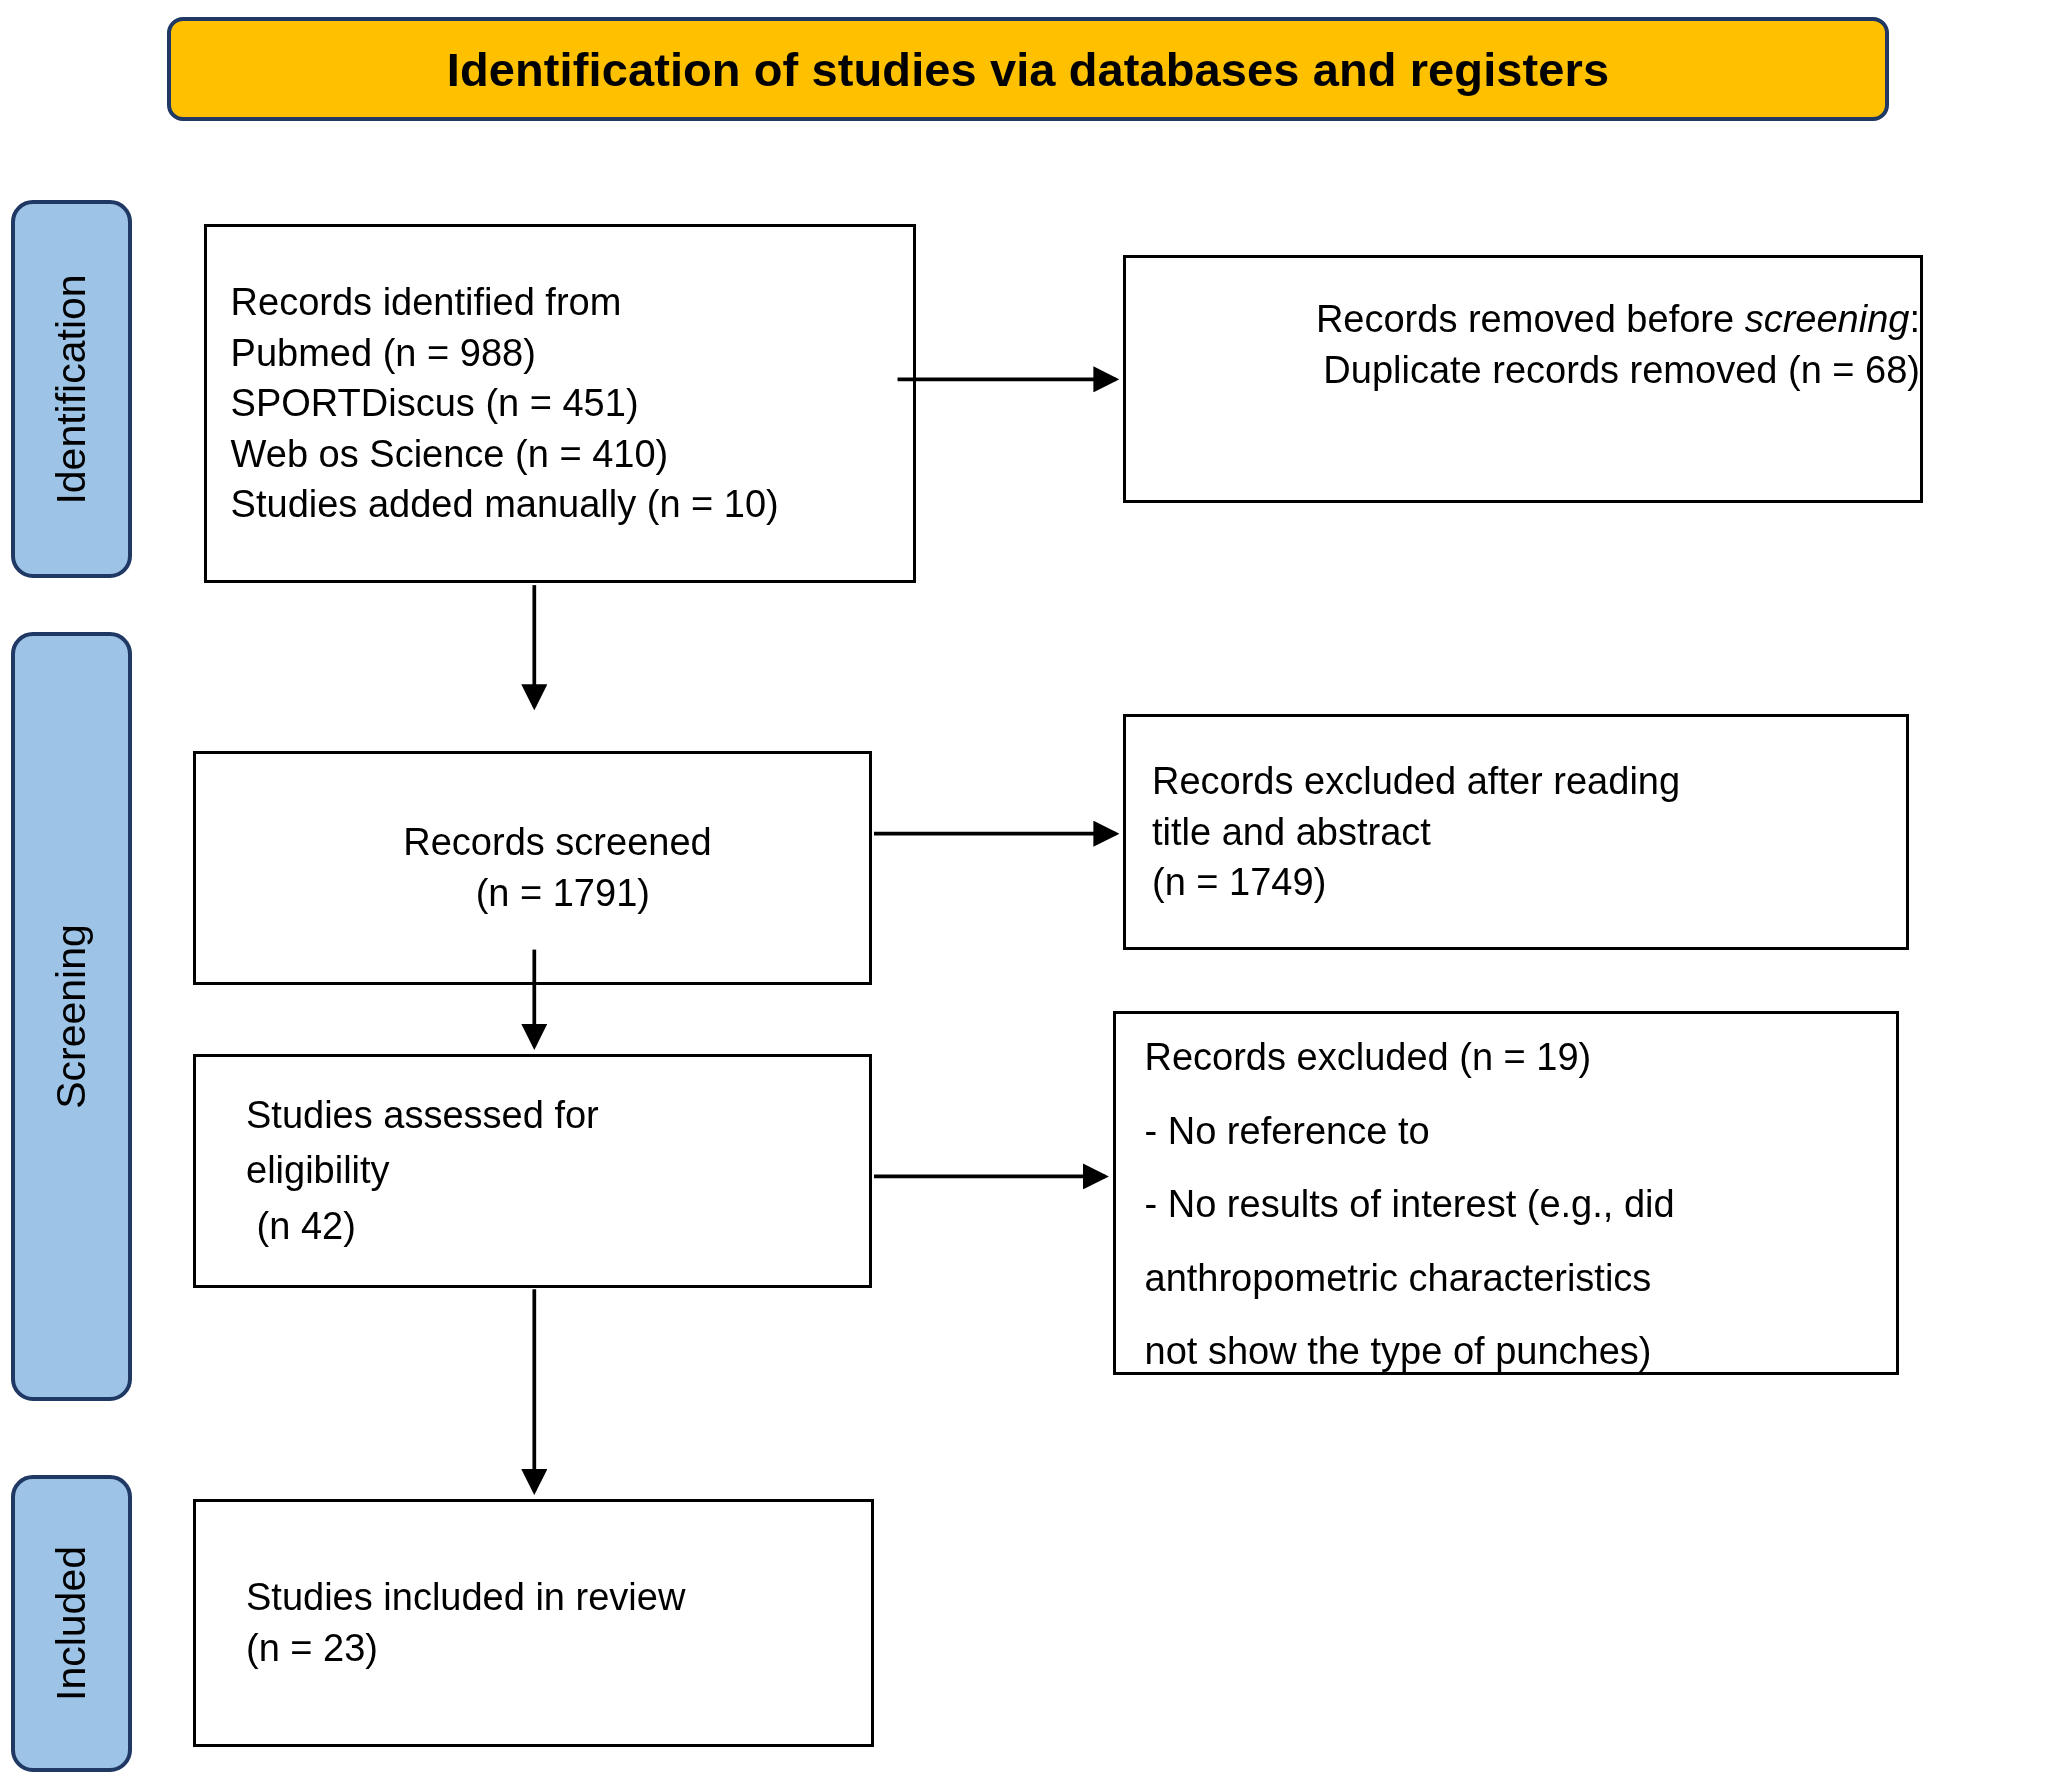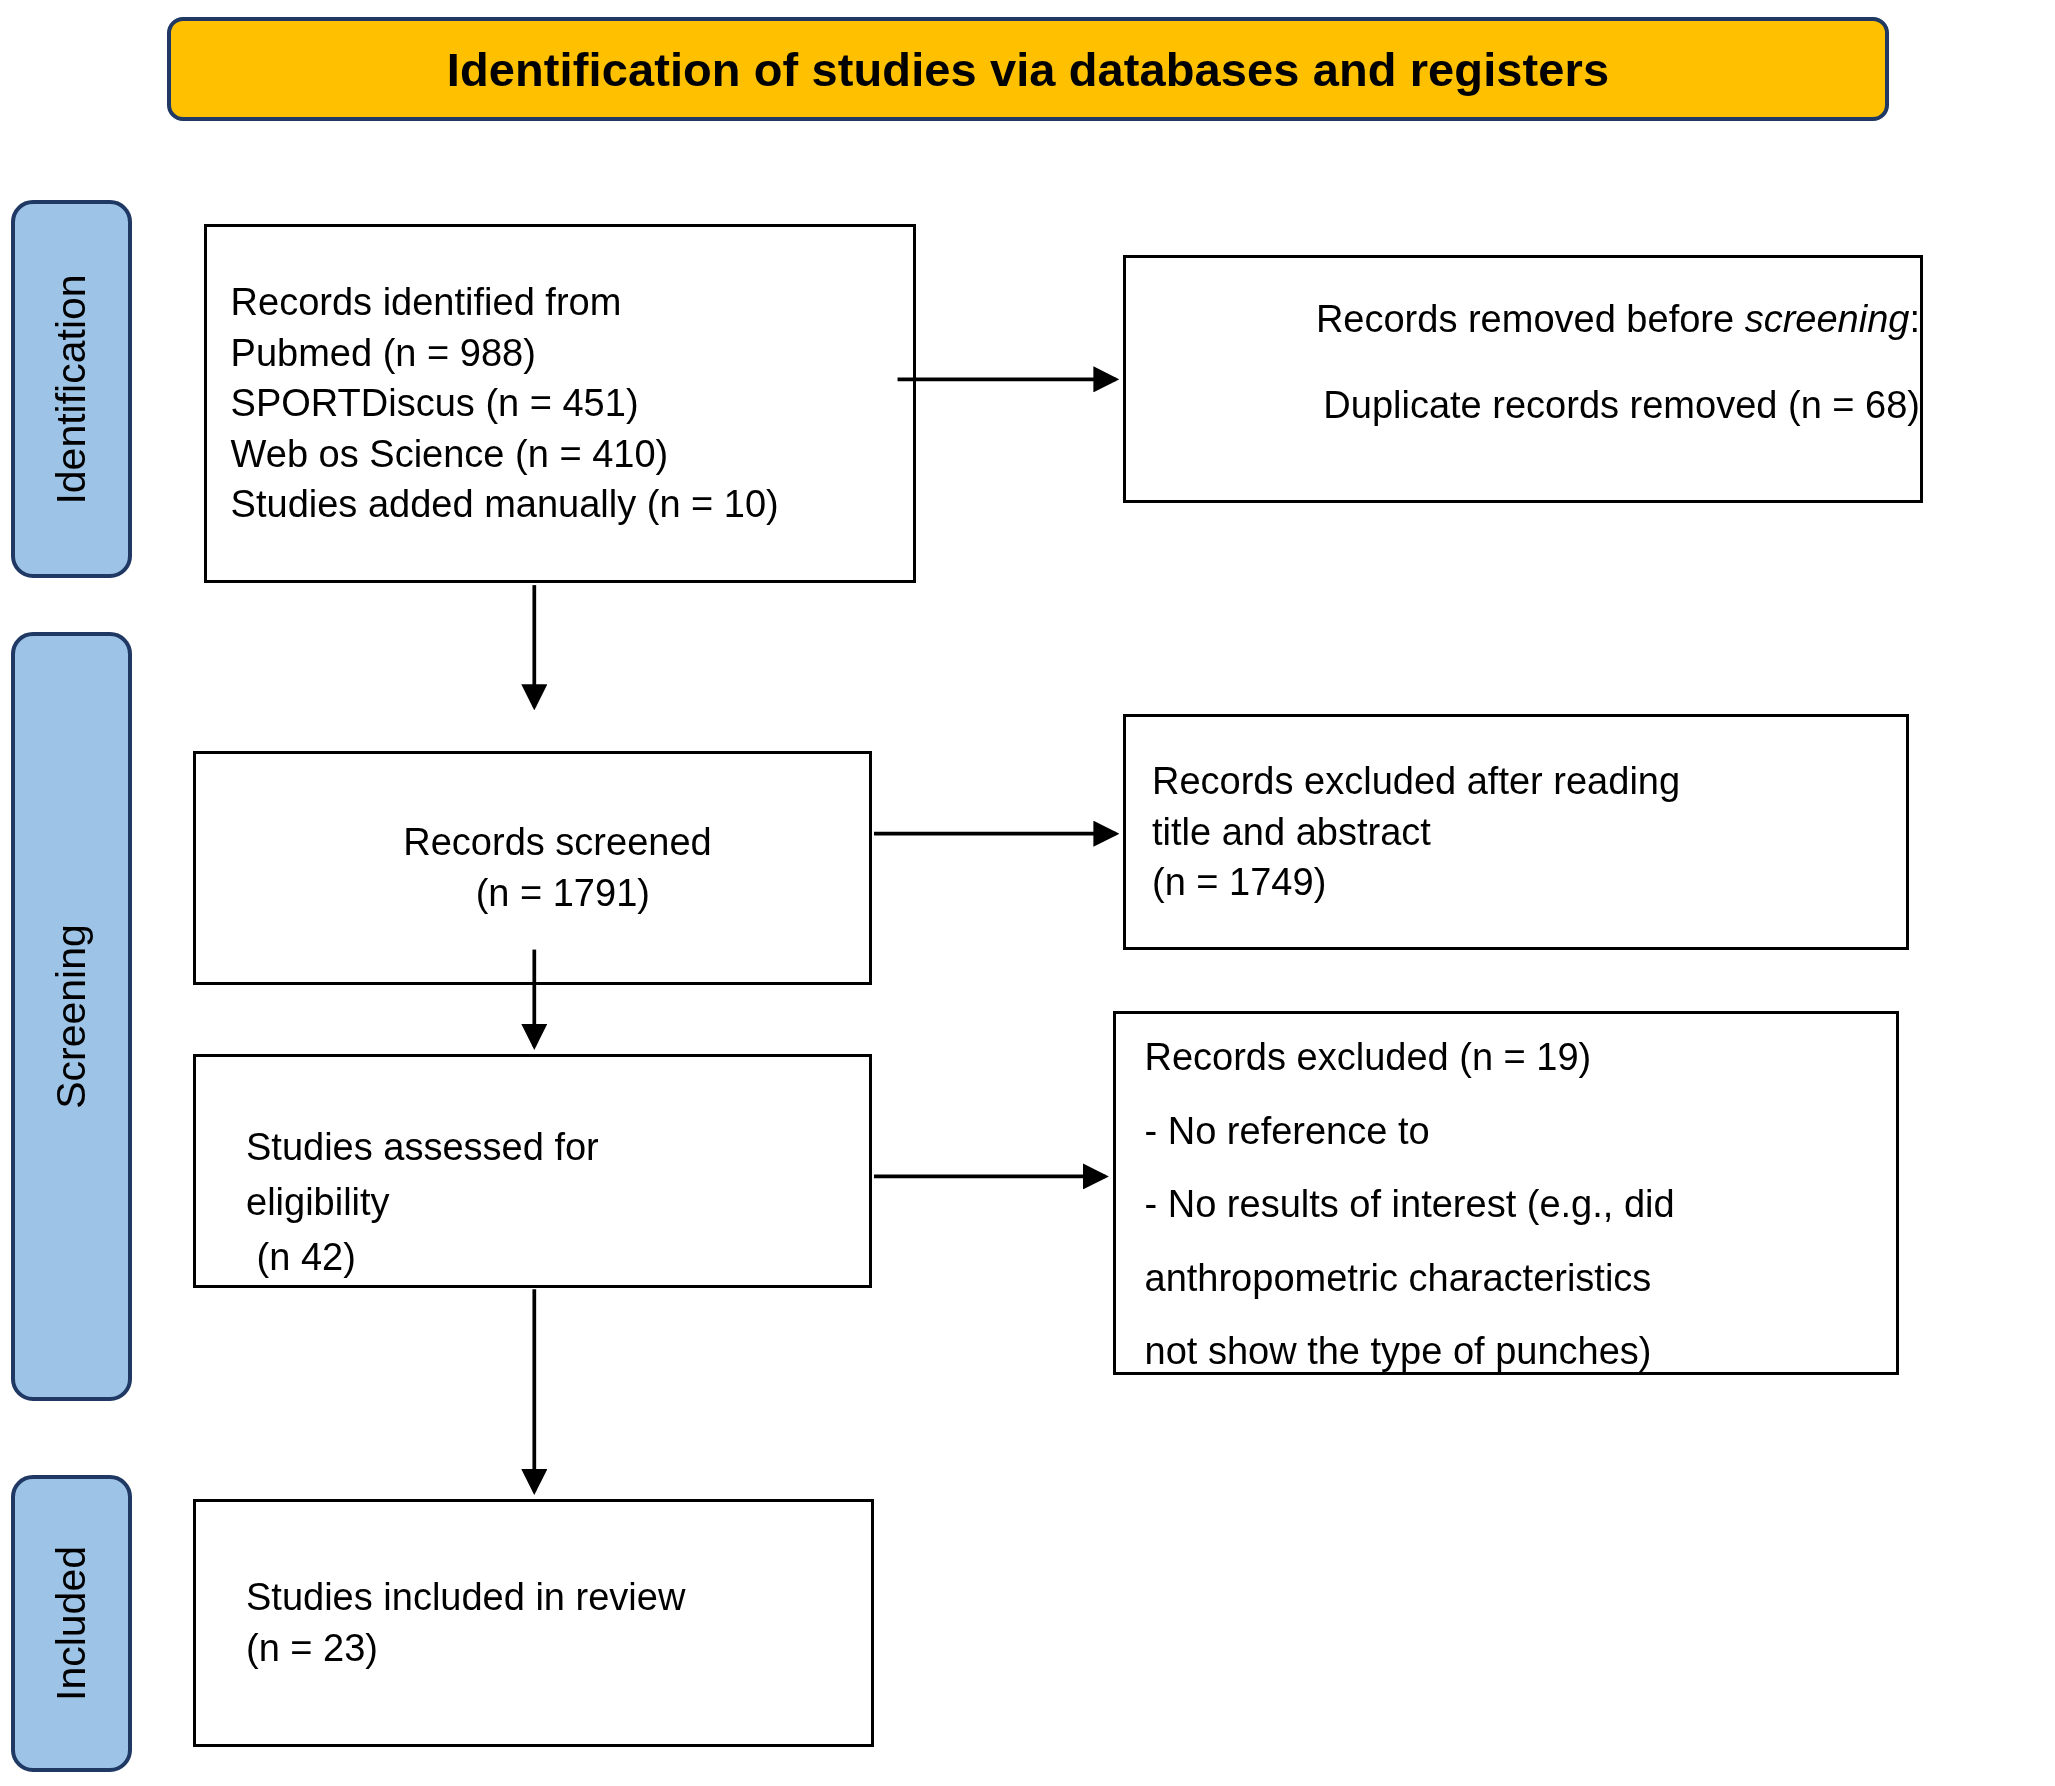--- a/index.html
+++ b/index.html
@@ -81,27 +81,27 @@
     color: #000000;
     white-space: pre;
     padding-left: 22px;
   }
   .flow-box.pad-top { justify-content: flex-start; }
 
   #box-records-identified { left: 204px;  top: 224px;  width: 712px; height: 359px; }
   #box-records-removed    { left: 1123px; top: 255px;  width: 800px; height: 248px; }
   #box-records-screened   { left: 193px;  top: 751px; width: 679px; height: 234px; align-items: center; }
   #box-records-excluded-1 { left: 1123px; top: 714px; width: 786px; height: 236px; }
-  #box-studies-assessed   { left: 193px;  top: 1054px; width: 679px; height: 234px; justify-content: flex-end; }
+  #box-studies-assessed   { left: 193px;  top: 1054px; width: 679px; height: 234px; }
   #box-records-excluded-2 { left: 1113px; top: 1011px; width: 786px; height: 364px; }
   #box-studies-included   { left: 193px;  top: 1499px; width: 681px; height: 248px; }
 
   
   #box-records-removed .line { padding-left: 26px; text-align: right; }
-  #box-records-removed .line + .line { margin-top: 35px; }
+  #box-records-removed .line + .line { }
 
   #box-records-identified .line { padding-left: 23.6px; }
   #box-records-excluded-1 .line { padding-left: 26px; }
   #box-records-excluded-2 .line { padding-left: 28.5px; margin-top: 23px; }
   #box-records-screened .line,
   #box-studies-assessed .line,
   #box-studies-included .line { padding-left: 50px; }
   #box-studies-assessed .line { line-height: 1.45; }
 
   .italic { font-style: italic; }

